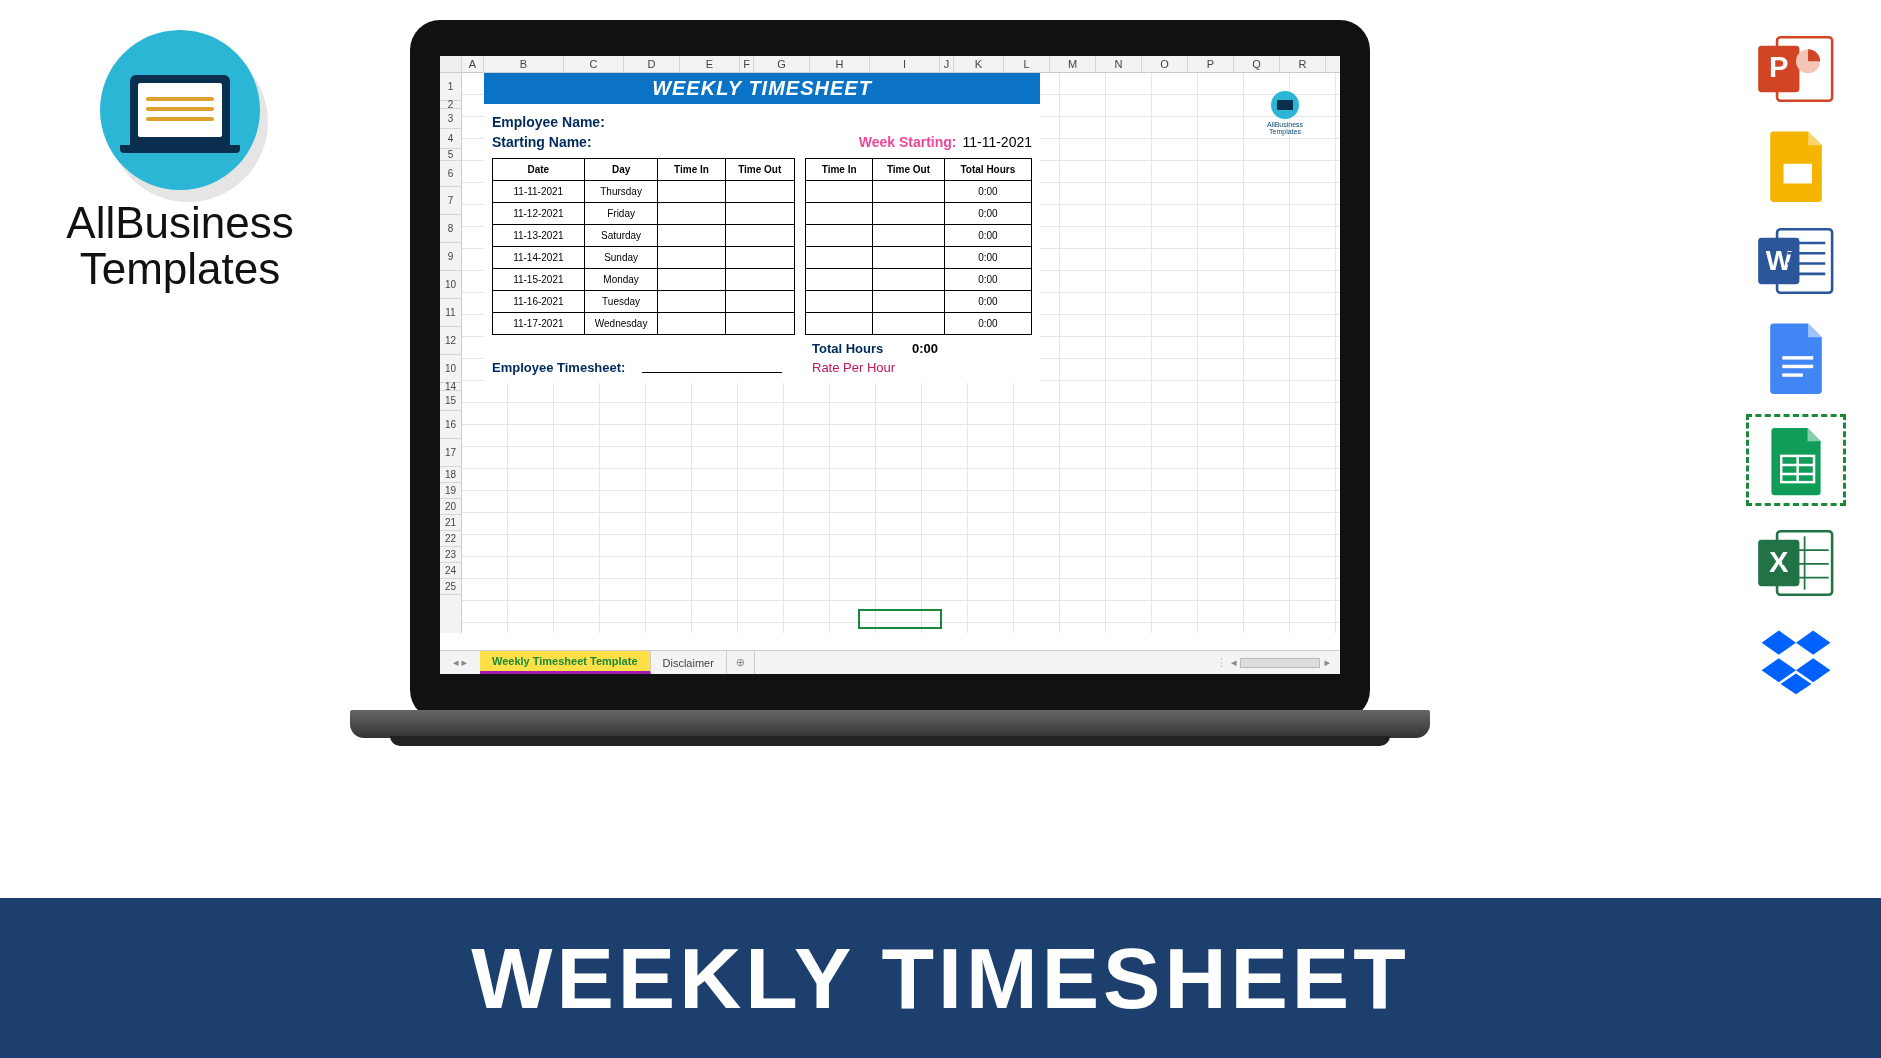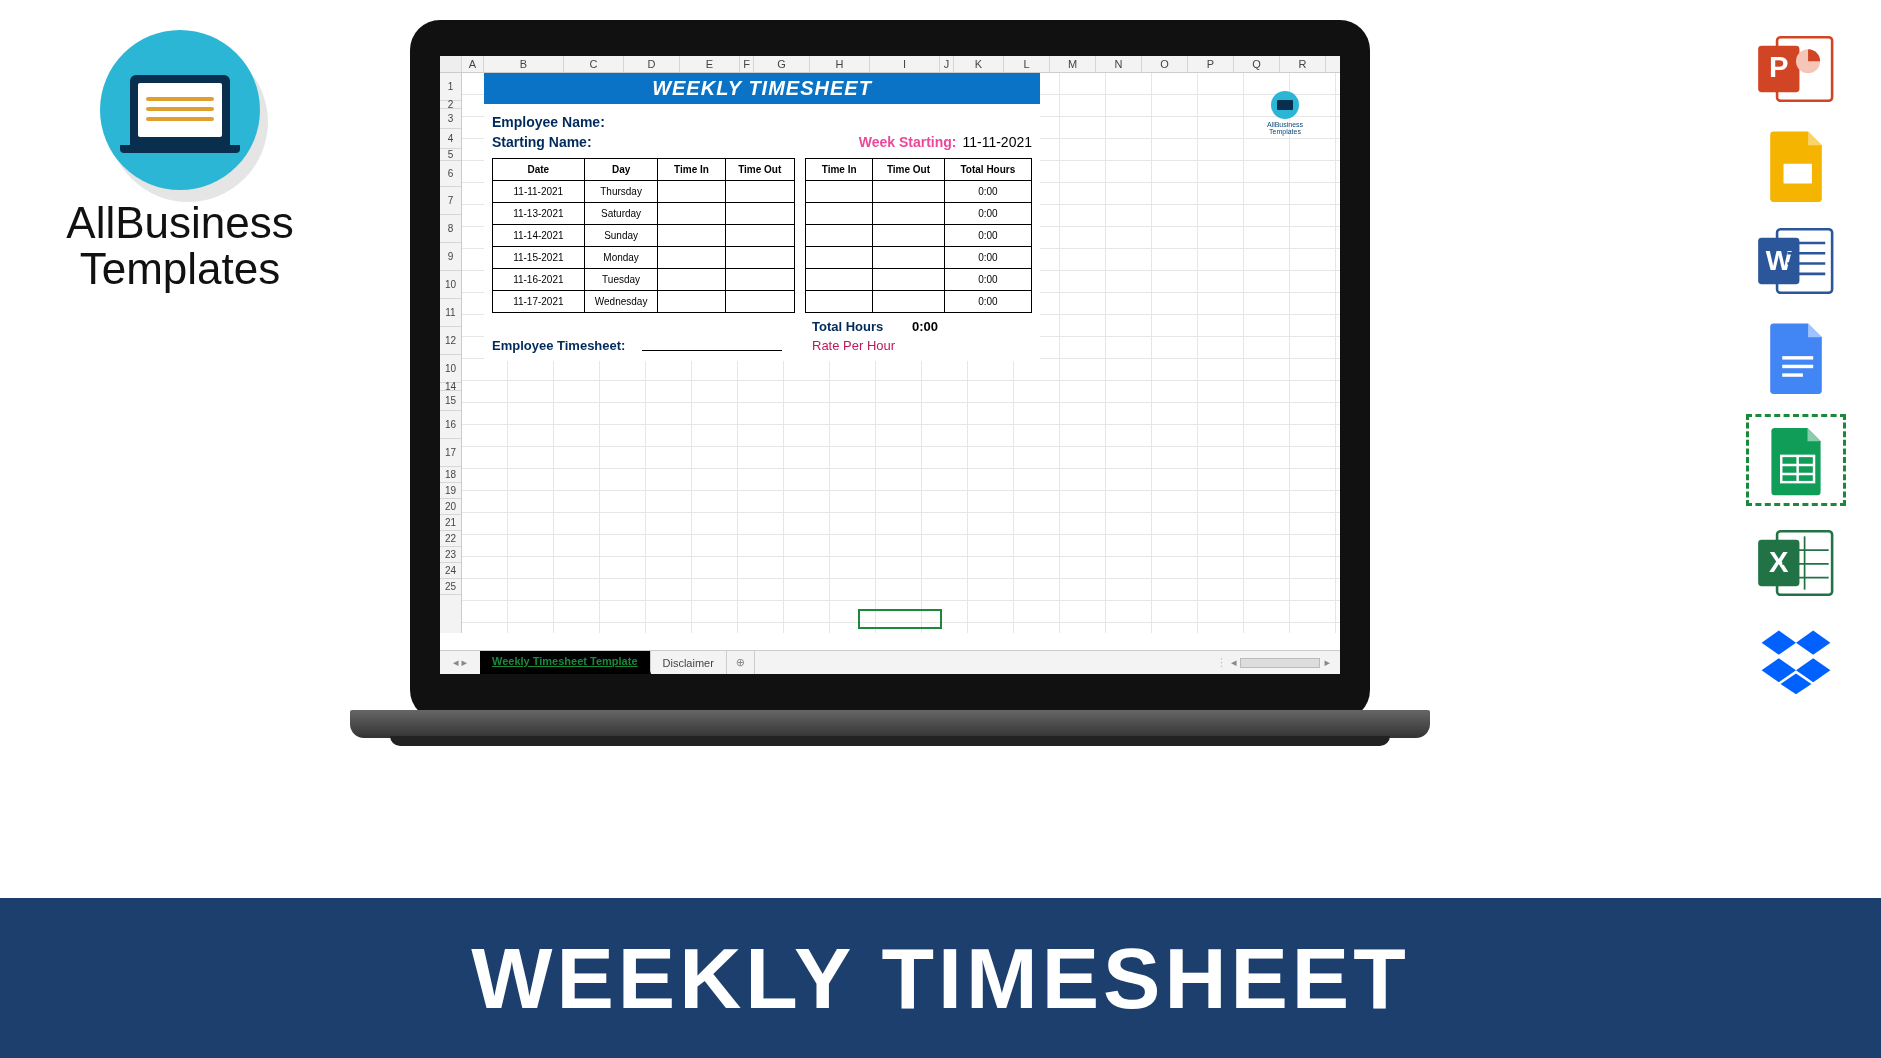--- a/index.html
+++ b/index.html
@@ -251,25 +251,24 @@
     color: #888;
   }
   .sheet-tabs .tab {
     padding: 4px 12px;
     border-right: 1px solid #ccc;
     display: flex; align-items: center;
     color: #444;
     cursor: pointer;
   }
   .sheet-tabs .tab.active {
-    background: #000000;
-    border-bottom: 3px solid #000000;
+    background: #fde047;
+    border-bottom: 3px solid #a21caf;
     color: #1a8a3a;
     font-weight: bold;
-    text-decoration: underline;
   }
   .sheet-tabs .add-sheet {
     width: 28px;
     display: flex; align-items: center; justify-content: center;
     color: #888;
     border-right: 1px solid #ccc;
   }
   .sheet-tabs .scroll-area {
     flex: 1;
     display: flex;
@@ -425,20 +424,30 @@
                     <td>11-11-2021</td>
                     <td>Thursday</td>
                     <td></td>
                     <td></td>
                     <td class="gap-col"></td>
                     <td></td>
                     <td></td>
                     <td>0:00</td>
                   </tr>
                   <tr>
+                    <td>11-12-2021</td>
+                    <td>Friday</td>
+                    <td></td>
+                    <td></td>
+                    <td class="gap-col"></td>
+                    <td></td>
+                    <td></td>
+                    <td>0:00</td>
+                  </tr>
+                  <tr>
                     <td>11-13-2021</td>
                     <td>Saturday</td>
                     <td></td>
                     <td></td>
                     <td class="gap-col"></td>
                     <td></td>
                     <td></td>
                     <td>0:00</td>
                   </tr>
                   <tr>

